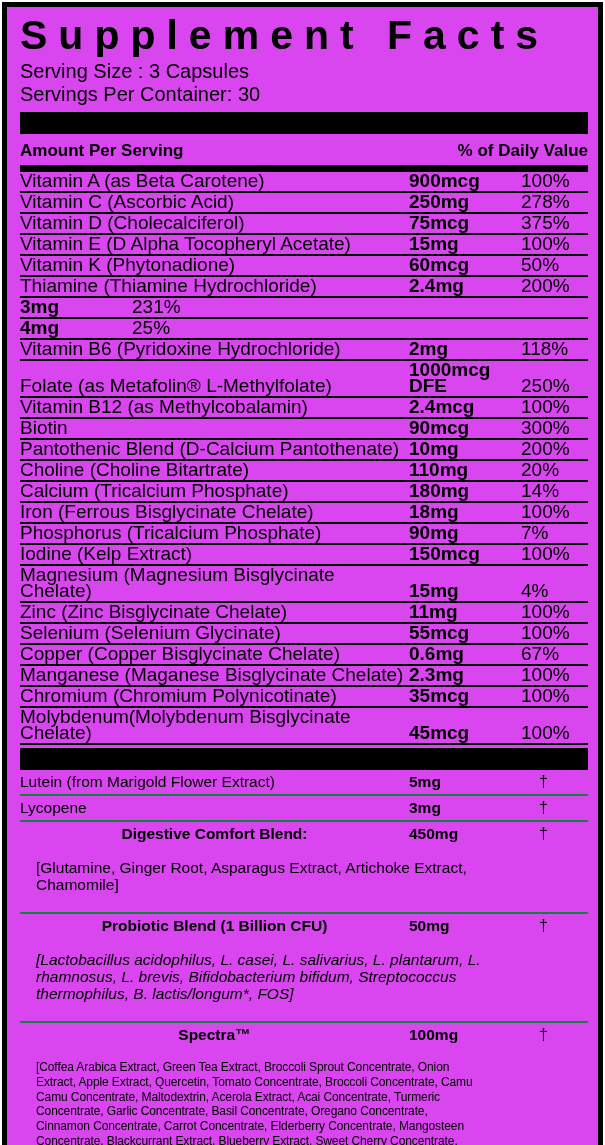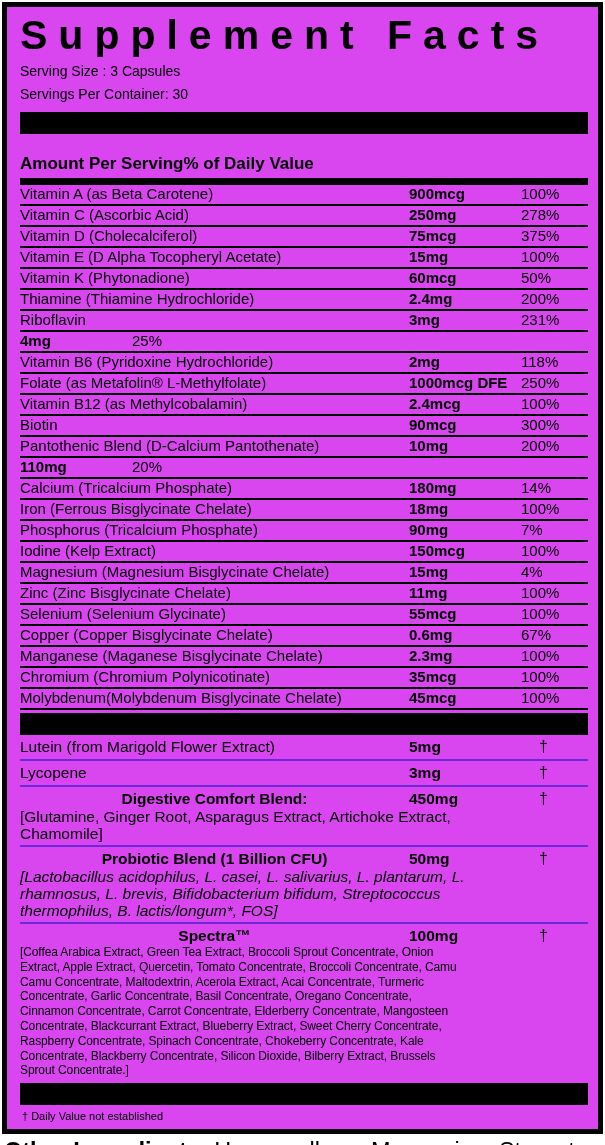--- a/index.html
+++ b/index.html
@@ -26,69 +26,70 @@
     font-size: 41px;
     font-weight: bold;
     letter-spacing: 11px;
     line-height: 1.05;
     margin: 0 0 3px 0;
     white-space: nowrap;
     overflow: hidden;
   }
 
   .serving-line {
-    font-size: 14px;
+    font-size: 20px;
     line-height: 23px;
   }
 
   .bar {
     height: 22px;
     background: #000;
   }
   .bar-top { margin-top: 6px; }
   .bar-mid { margin-top: 3px; }
   .bar-bottom { margin-top: 2px; }
 
   .head-row {
     display: flex;
+    justify-content: space-between;
     align-items: flex-end;
     font-weight: bold;
     font-size: 17px;
-    padding: 20px 0 4px 0;
+    padding: 7px 0 4px 0;
   }
   .thick-line { height: 7px; background: #000; }
 
   
   .row {
     display: flex;
     align-items: flex-end;
     border-bottom: 2px solid #000;
     padding: 1px 0 2px 0;
-    font-size: 15px;
+    font-size: 19px;
     line-height: 16px;
   }
   .c-name { width: 389px; flex: none; }
   .c-amt  { width: 112px; flex: none; font-weight: bold; }
   .c-dv   { flex: 1; }
   .dagger { padding-left: 18px; font-size: 16px; }
 
   
-  .bsection { border-bottom: 2px solid #6d28d9; padding: 3px 0 3px 0; }
+  .bsection { border-bottom: 2px solid #15803d; padding: 3px 0 3px 0; }
   .bsection.last { border-bottom: none; }
   .brow {
     display: flex;
     align-items: flex-start;
     font-size: 15.5px;
     line-height: 18px;
   }
   .bname-bold { font-weight: bold; text-align: center; }
   .bdesc {
     font-size: 15.5px;
     line-height: 17px;
-    margin: 0;
+    margin: 16px;
     padding: 0;
   }
   .desc-normal { width: 505px; }
   .desc-italic { width: 482px; font-style: italic; }
   .desc-small  {
     width: 447px;
     font-size: 12px;
     line-height: 14.8px;
     letter-spacing: -0.1px;
   }
@@ -150,21 +151,20 @@
           <span class="c-name">Vitamin K (Phytonadione)</span>
           <span class="c-amt">60mcg</span>
           <span class="c-dv">50%</span>
         </div>
         <div class="row">
           <span class="c-name">Thiamine (Thiamine Hydrochloride)</span>
           <span class="c-amt">2.4mg</span>
           <span class="c-dv">200%</span>
         </div>
         <div class="row">
-          <span class="c-name">Riboflavin</span>
           <span class="c-amt">3mg</span>
           <span class="c-dv">231%</span>
         </div>
         <div class="row">
           <span class="c-amt">4mg</span>
           <span class="c-dv">25%</span>
         </div>
         <div class="row">
           <span class="c-name">Vitamin B6 (Pyridoxine Hydrochloride)</span>
           <span class="c-amt">2mg</span>
@@ -184,20 +184,21 @@
           <span class="c-name">Biotin</span>
           <span class="c-amt">90mcg</span>
           <span class="c-dv">300%</span>
         </div>
         <div class="row">
           <span class="c-name">Pantothenic Blend (D-Calcium Pantothenate)</span>
           <span class="c-amt">10mg</span>
           <span class="c-dv">200%</span>
         </div>
         <div class="row">
+          <span class="c-name">Choline (Choline Bitartrate)</span>
           <span class="c-amt">110mg</span>
           <span class="c-dv">20%</span>
         </div>
         <div class="row">
           <span class="c-name">Calcium (Tricalcium Phosphate)</span>
           <span class="c-amt">180mg</span>
           <span class="c-dv">14%</span>
         </div>
         <div class="row">
           <span class="c-name">Iron (Ferrous Bisglycinate Chelate)</span>

